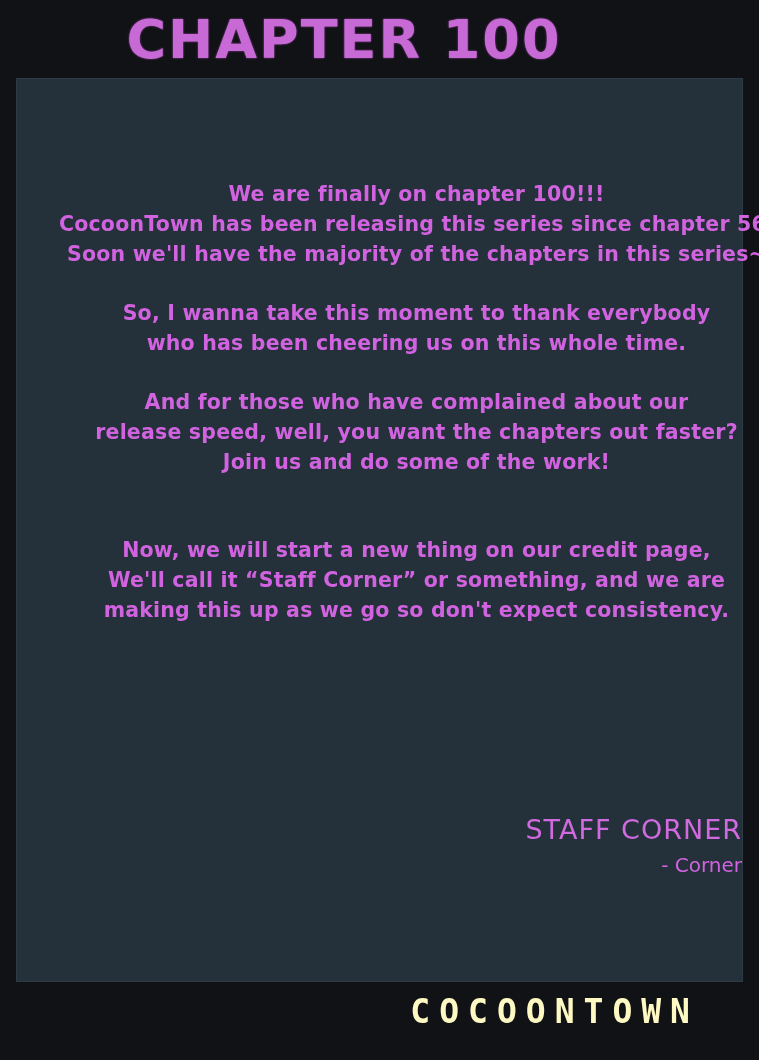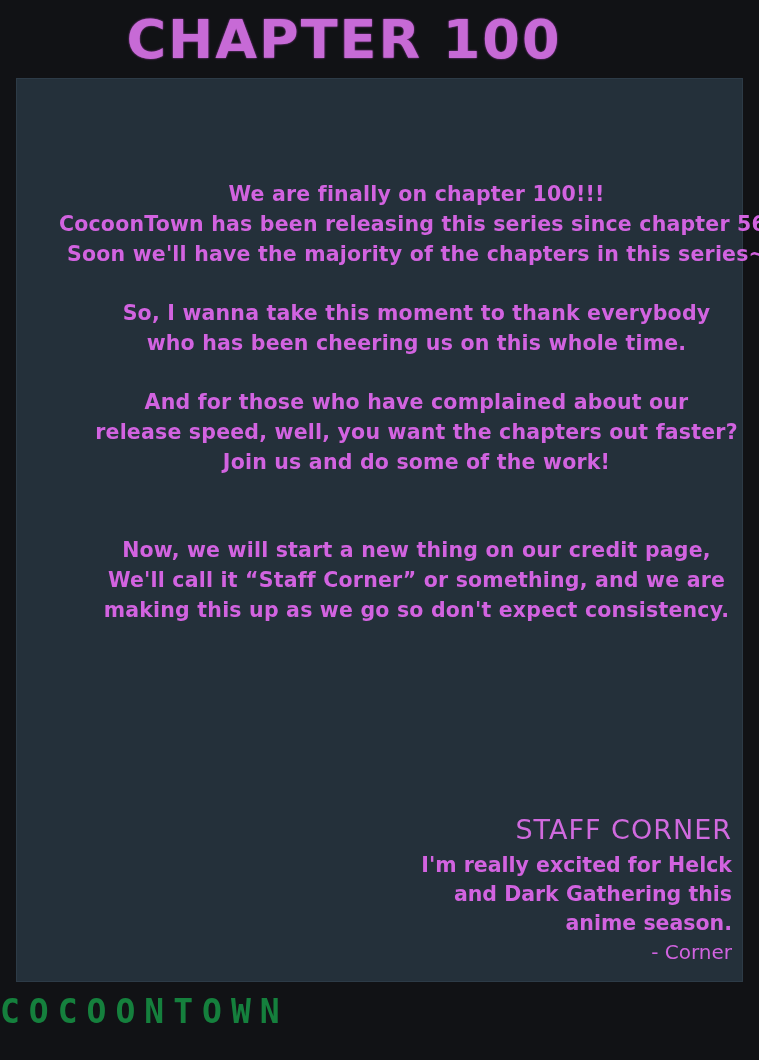--- a/index.html
+++ b/index.html
@@ -63,21 +63,21 @@
   }
   .para.gap-big {
     margin-bottom: 58px;
   }
   .staff-corner {
     position: absolute;
     right: 0px;
     top: 735px;
     width: 727px;
     text-align: right;
-    padding-right: 10px;
+    padding-right: 0px;
     box-sizing: border-box;
     color: #d263e0;
   }
   .staff-title {
     font-family: "DejaVu Sans", sans-serif;
     font-size: 27px;
     letter-spacing: 1px;
     color: #d06ade;
     margin-bottom: 6px;
   }
@@ -106,26 +106,26 @@
     font-family: "DejaVu Sans", sans-serif;
     font-size: 20px;
     font-weight: bold;
     letter-spacing: 0.2px;
   }
   .footer-brand {
     position: absolute;
     left: 0;
     top: 992px;
     width: 699px;
-    text-align: left;
+    text-align: right;
     font-family: "DejaVu Sans Mono", monospace;
     font-size: 33px;
     font-weight: bold;
     letter-spacing: 9px;
-    color: #15803d;
+    color: #fef9c3;
   }
 </style>
 </head>
 <body>
 
 <div class="page">
 
   <div class="chapter-title">CHAPTER 100</div>
 
   <div class="panel">
@@ -139,23 +139,20 @@
       <p class="para gap-big">And for those who have complained about our
 release speed, well, you want the chapters out faster?
 Join us and do some of the work!</p>
       <p class="para">Now, we will start a new thing on our credit page,
 We'll call it “Staff Corner” or something, and we are
 making this up as we go so don't expect consistency.</p>
     </div>
 
     <div class="staff-corner">
       <div class="staff-title">STAFF CORNER</div>
-      <div class="staff-body">I'm really excited for Helck
-and Dark Gathering this
-anime season.</div>
       <div class="staff-sign">- Corner</div>
     </div>
 
 
   </div>
 
   <div class="footer-brand">COCOONTOWN</div>
 
 </div>
 

